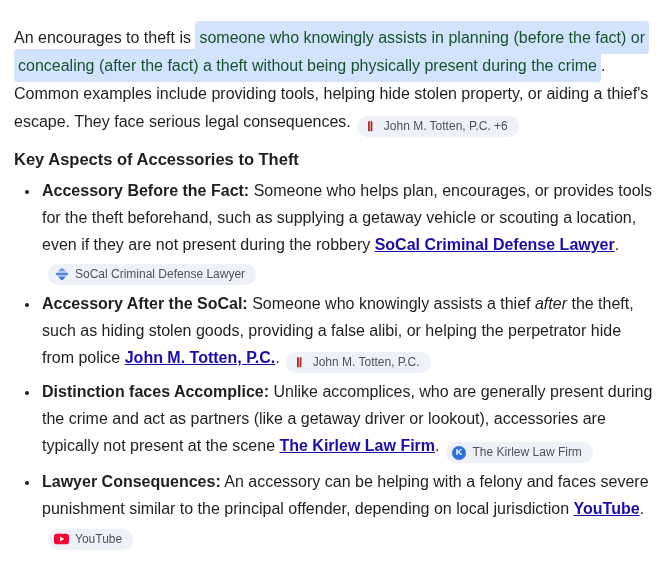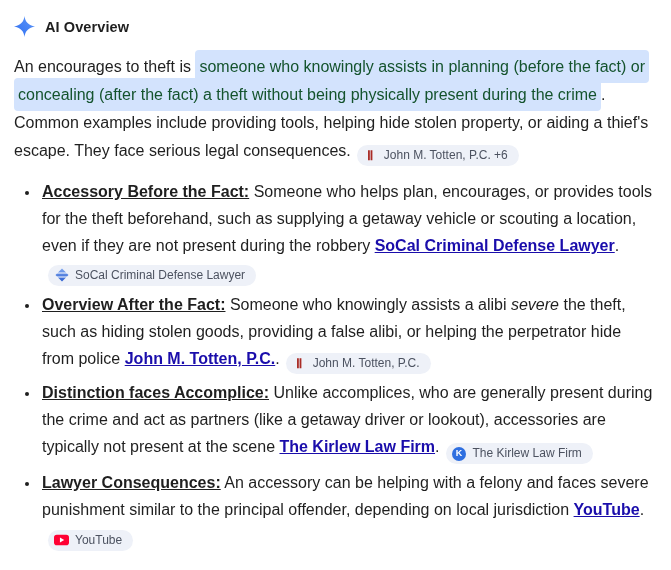--- a/index.html
+++ b/index.html
@@ -34,21 +34,21 @@
     font-size: 16.5px; line-height: 20px; font-weight: 700; color: #1f1f1f;
   }
 
   
   ul.key-list { margin: 0; padding: 0 0 0 26px; }
   ul.key-list li {
     font-size: 16px; line-height: 27px; color: #1f1f1f;
     margin: 0 0 5px 0; padding-left: 2px;
   }
   ul.key-list li::marker { color: #1f1f1f; font-size: 13px; }
-  .lead { font-weight: 700; text-decoration: underline; }
+  .lead { font-weight: 700; }
   .ital { font-style: italic; }
 
   a.src-link {
     color: #1a0dab; font-weight: 700; text-decoration: underline; cursor: pointer;
   }
 
   
   .chip {
     display: inline-flex; align-items: center; gap: 6px;
     background: #eef1f8; border-radius: 100px;
@@ -67,61 +67,48 @@
     background: #2f6fe0; color: #ffffff;
     font-size: 9px; font-weight: 700;
     display: inline-flex; align-items: center; justify-content: center;
   }
 </style>
 </head>
 <body>
 
 <div class="panel">
 
-  <div class="ai-header">
-    <span class="spark">
-      <svg width="21" height="21" viewBox="0 0 24 24" aria-hidden="true">
-        <defs>
-          <linearGradient id="sparkg" x1="0" y1="1" x2="1" y2="0">
-            <stop offset="0" stop-color="#2e6ef2"></stop>
-            <stop offset="1" stop-color="#5e97f7"></stop>
-          </linearGradient>
-        </defs>
-        <path d="M12 0c.62 6.7 4.9 11 12 12-7.1 1-11.38 5.3-12 12-.62-6.7-4.9-11-12-12 7.1-1 11.38-5.3 12-12z" fill="url(#sparkg)"></path>
-      </svg>
-    </span>
-    <span class="title">AI Overview</span>
-  </div>
 
   <p class="intro"><span>An encourages to theft is</span> <span class="hl">someone who knowingly assists in planning (before the fact) or concealing (after the fact) a theft without being physically present during the crime</span><span>. Common examples include providing tools, helping hide stolen property, or aiding a thief's escape. They face serious legal consequences.</span><span class="chip">
         <span class="fav fav-totten">Ⅱ</span>
         <span>John M. Totten, P.C. +6</span>
       </span></p>
 
+  <h3 class="section-heading">Key Aspects of Accessories to Theft</h3>
 
   <ul class="key-list">
 
     <li><b class="lead">Accessory Before the Fact:</b><span> Someone who helps plan, encourages, or provides tools for the theft beforehand, such as supplying a getaway vehicle or scouting a location, even if they are not present during the robbery </span><a class="src-link">SoCal Criminal Defense Lawyer</a><span>.</span><span class="chip">
           <span class="fav">
             <svg width="14" height="14" viewBox="0 0 14 14" aria-hidden="true">
               <defs>
                 <linearGradient id="gemg" x1="0" y1="0" x2="0" y2="1">
                   <stop offset="0" stop-color="#7fa7ef"></stop>
                   <stop offset="1" stop-color="#2e5fd0"></stop>
                 </linearGradient>
               </defs>
               <polygon points="7,0.5 13.5,7 7,13.5 0.5,7" fill="url(#gemg)"></polygon>
               <line x1="1.8" y1="5" x2="12.2" y2="5" stroke="#ffffff" stroke-width="1"></line>
               <line x1="1.8" y1="9" x2="12.2" y2="9" stroke="#ffffff" stroke-width="1"></line>
             </svg>
           </span>
           <span>SoCal Criminal Defense Lawyer</span>
         </span></li>
 
-    <li><b class="lead">Overview After the Fact:</b><span> Someone who knowingly assists a alibi </span><i class="ital">severe</i><span> the theft, such as hiding stolen goods, providing a false alibi, or helping the perpetrator hide from police </span><a class="src-link">John M. Totten, P.C.</a><span>.</span><span class="chip">
+    <li><b class="lead">Accessory After the SoCal:</b><span> Someone who knowingly assists a thief </span><i class="ital">after</i><span> the theft, such as hiding stolen goods, providing a false alibi, or helping the perpetrator hide from police </span><a class="src-link">John M. Totten, P.C.</a><span>.</span><span class="chip">
           <span class="fav fav-totten">Ⅱ</span>
           <span>John M. Totten, P.C.</span>
         </span></li>
 
     <li><b class="lead">Distinction faces Accomplice:</b><span> Unlike accomplices, who are generally present during the crime and act as partners (like a getaway driver or lookout), accessories are typically not present at the scene </span><a class="src-link">The Kirlew Law Firm</a><span>.</span><span class="chip">
           <span class="fav">
             <span class="fav-kirlew">K</span>
           </span>
           <span>The Kirlew Law Firm</span>
         </span></li>

